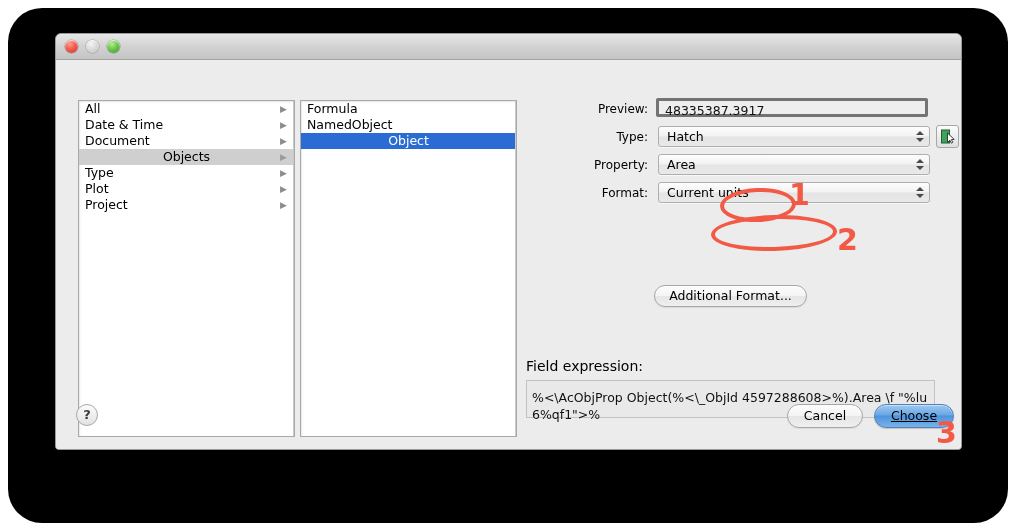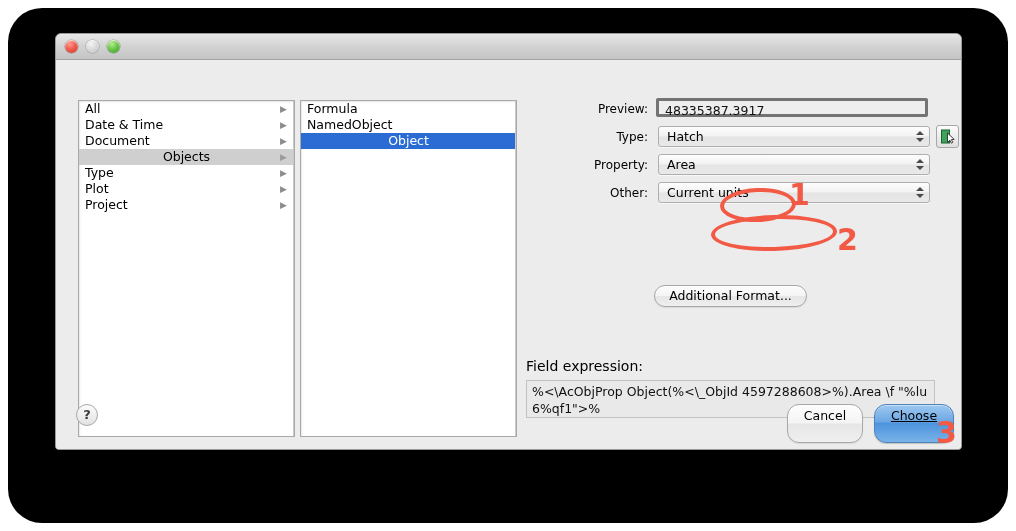--- a/index.html
+++ b/index.html
@@ -246,21 +246,21 @@
     font-weight: normal;
     color: #000000;
   }
   #field-expr-box {
     position: absolute;
     left: 470px;
     top: 320px;
     width: 409px;
     height: 38px;
     box-sizing: border-box;
-    padding: 2px 5px;
+    padding: 8px 5px;
     background: #e9e9e9;
     border: 1px solid #c2c2c2;
     font-size: 12.5px;
     color: #111111;
     line-height: 17px;
     word-break: break-all;
   }
 
   
   #help-button {
@@ -276,21 +276,21 @@
     font-size: 13px;
     font-weight: bold;
     color: #3b3b3b;
     text-align: center;
     line-height: 20px;
   }
 
   
   .btn {
     position: absolute;
-    height: 39px;
+    height: 24px;
     box-sizing: border-box;
     border-radius: 12px;
     font-size: 12.5px;
     line-height: 22px;
     text-align: center;
   }
   #cancel-button {
     left: 731px;
     top: 344px;
     width: 76px;
@@ -425,21 +425,21 @@
           <div class="popup">
             <span class="popup-text">Area</span>
             <span class="popup-arrows">
               <span class="arrow-up"></span>
                 <span class="arrow-dn"></span>
             </span>
           </div>
         </div>
 
         <div class="form-row">
-          <div class="form-label">Other:</div>
+          <div class="form-label">Format:</div>
           <div class="popup">
             <span class="popup-text">Current units</span>
             <span class="popup-arrows">
               <span class="arrow-up"></span>
                 <span class="arrow-dn"></span>
             </span>
           </div>
         </div>
 
       </div>

